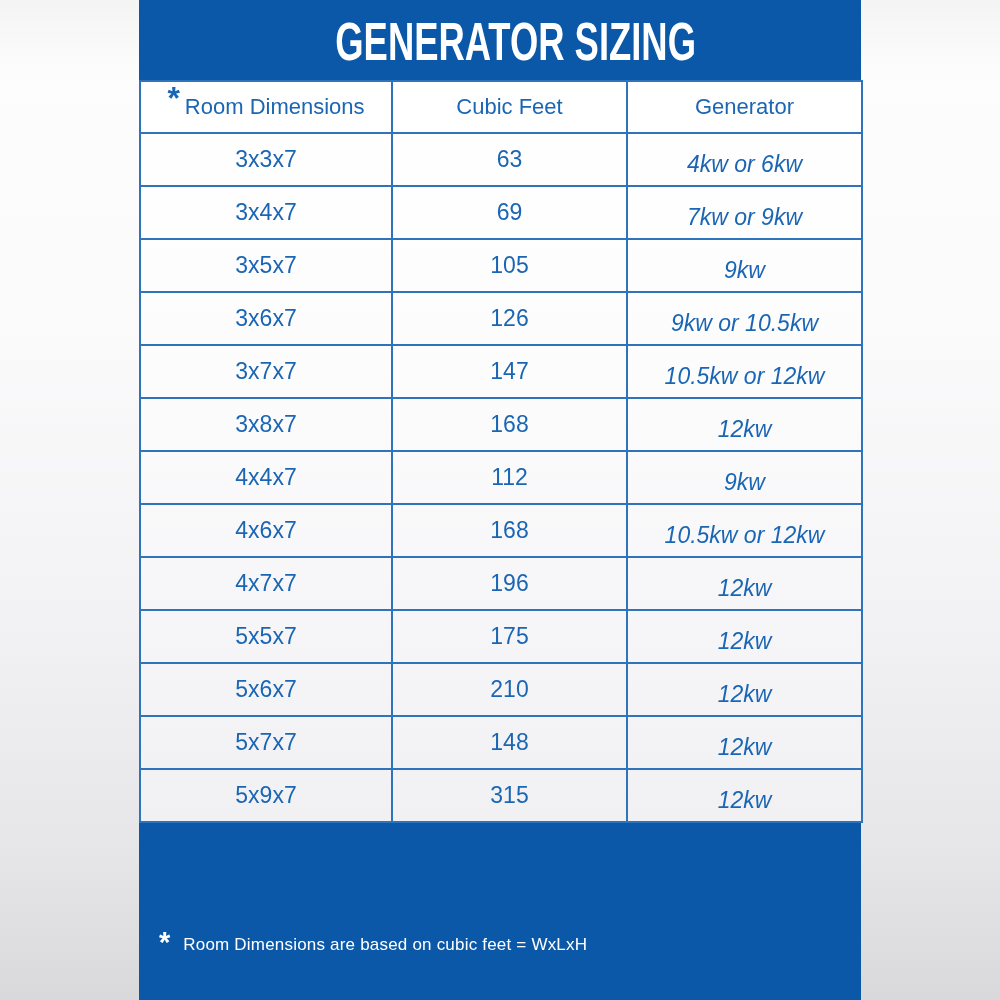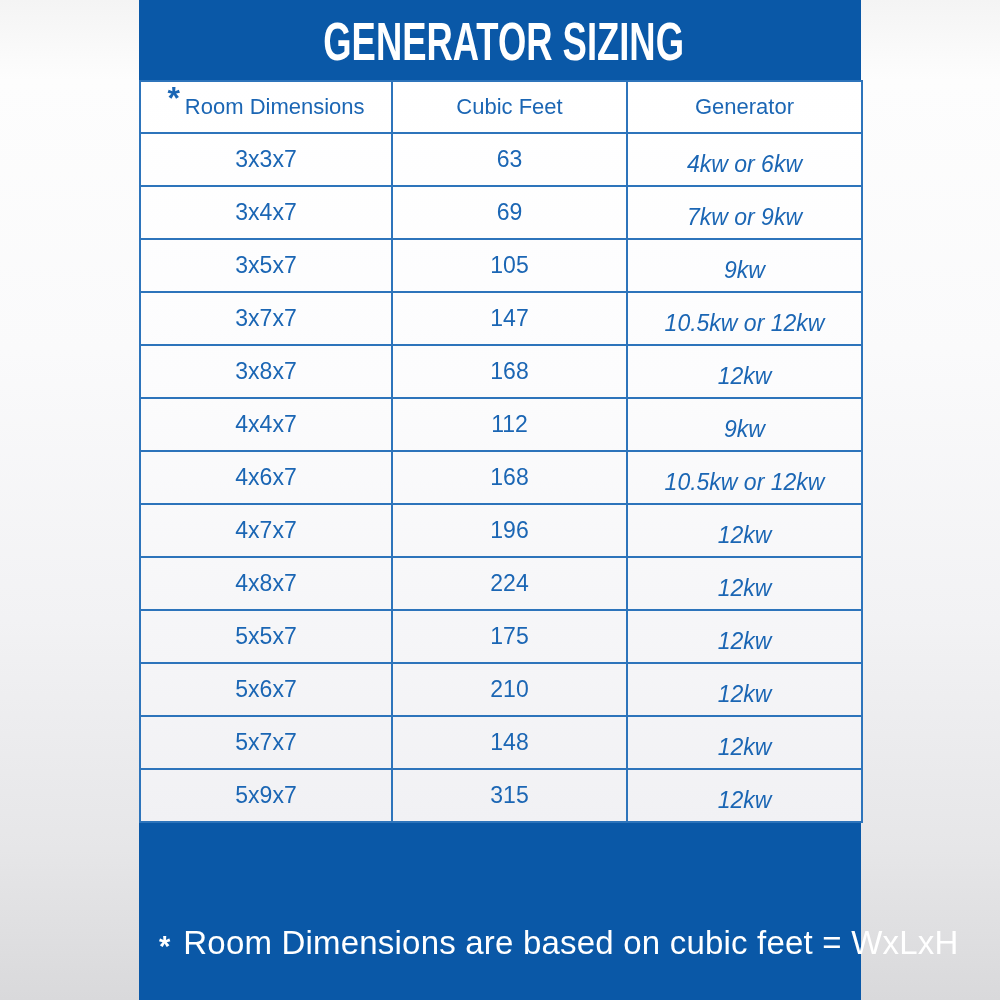--- a/index.html
+++ b/index.html
@@ -15,21 +15,21 @@
   .panel {
     position: absolute;
     left: 139px;
     top: 0;
     width: 722px;
     height: 1000px;
     background: #0a58a7;
   }
   .title-band {
     position: absolute;
-    left: 4px; top: 0;
+    left: 16px; top: 0;
     width: 722px;
     height: 80px;
     display: flex;
     align-items: center;
     justify-content: center;
   }
   .title-band .title-text {
     display: inline-block;
     color: #ffffff;
     font-weight: 700;
@@ -91,21 +91,21 @@
     white-space: nowrap;
   }
   .footer-note .ft-asterisk {
     font-size: 29px;
     font-weight: 700;
     margin-right: 13px;
     position: relative;
     top: 2px;
   }
   .footer-note .ft-text {
-    font-size: 33px;
+    font-size: 17px;
     letter-spacing: 0.2px;
   }
 </style>
 </head>
 <body>
 
 <div class="panel">
 
   <div class="title-band">
     <span class="title-text">GENERATOR SIZING</span>
@@ -140,20 +140,25 @@
           <td class="room-cell"><span>3x4x7</span></td>
           <td class="cubic-cell"><span>69</span></td>
           <td class="generator-cell"><span>7kw or 9kw</span></td>
         </tr>
         <tr>
           <td class="room-cell"><span>3x5x7</span></td>
           <td class="cubic-cell"><span>105</span></td>
           <td class="generator-cell"><span>9kw</span></td>
         </tr>
         <tr>
+          <td class="room-cell"><span>3x6x7</span></td>
+          <td class="cubic-cell"><span>126</span></td>
+          <td class="generator-cell"><span>9kw or 10.5kw</span></td>
+        </tr>
+        <tr>
           <td class="room-cell"><span>3x7x7</span></td>
           <td class="cubic-cell"><span>147</span></td>
           <td class="generator-cell"><span>10.5kw or 12kw</span></td>
         </tr>
         <tr>
           <td class="room-cell"><span>3x8x7</span></td>
           <td class="cubic-cell"><span>168</span></td>
           <td class="generator-cell"><span>12kw</span></td>
         </tr>
         <tr>
@@ -162,25 +167,20 @@
           <td class="generator-cell"><span>9kw</span></td>
         </tr>
         <tr>
           <td class="room-cell"><span>4x6x7</span></td>
           <td class="cubic-cell"><span>168</span></td>
           <td class="generator-cell"><span>10.5kw or 12kw</span></td>
         </tr>
         <tr>
           <td class="room-cell"><span>4x7x7</span></td>
           <td class="cubic-cell"><span>196</span></td>
-          <td class="generator-cell"><span>12kw</span></td>
-        </tr>
-        <tr>
-          <td class="room-cell"><span>4x8x7</span></td>
-          <td class="cubic-cell"><span>224</span></td>
           <td class="generator-cell"><span>12kw</span></td>
         </tr>
         <tr>
           <td class="room-cell"><span>5x5x7</span></td>
           <td class="cubic-cell"><span>175</span></td>
           <td class="generator-cell"><span>12kw</span></td>
         </tr>
         <tr>
           <td class="room-cell"><span>5x6x7</span></td>
           <td class="cubic-cell"><span>210</span></td>

